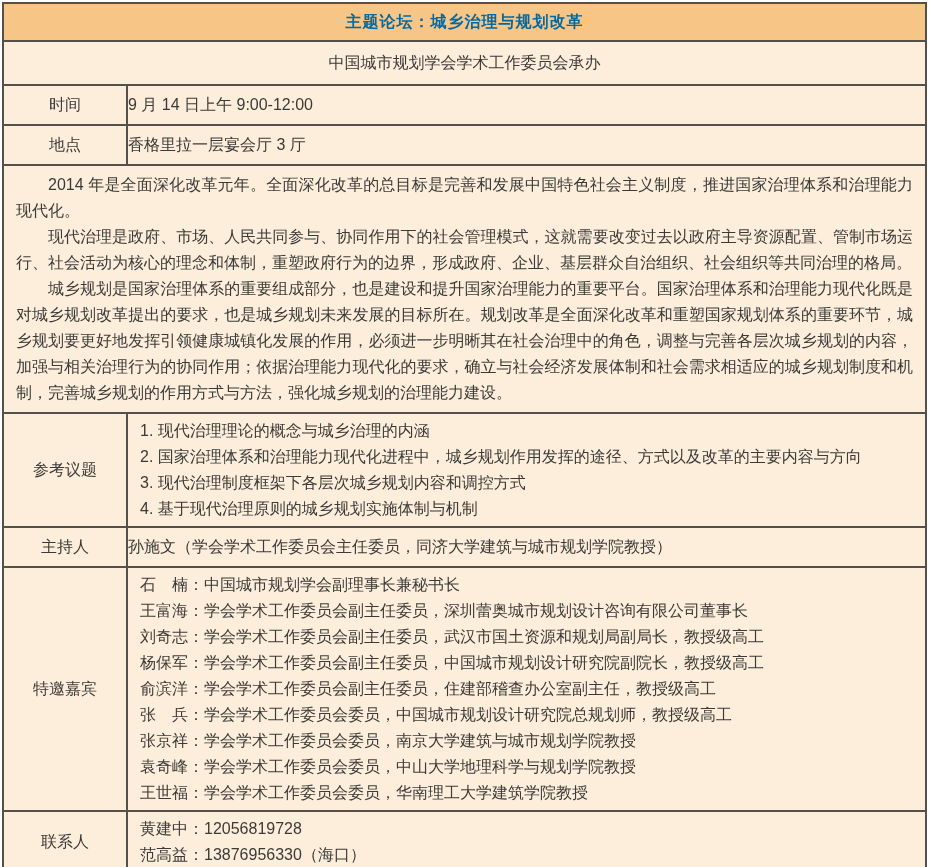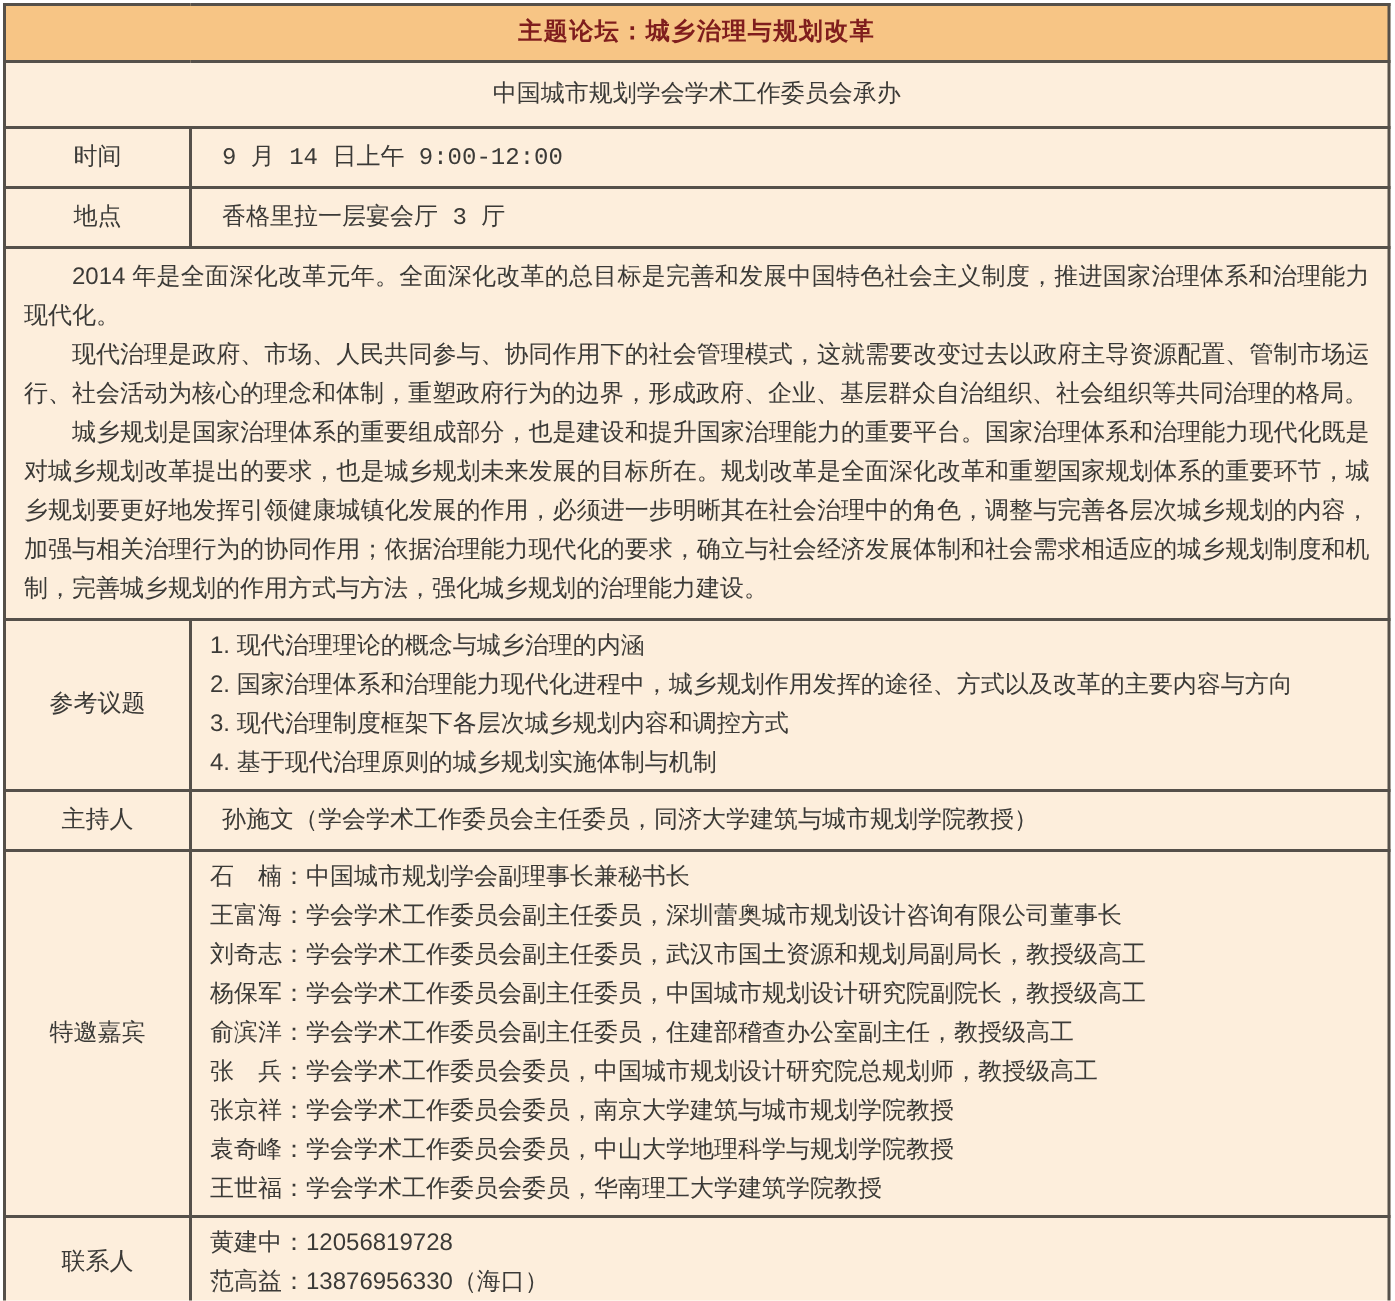--- a/index.html
+++ b/index.html
@@ -18,29 +18,29 @@
   table.forum td {
     border:2px solid #55504a;
     font-size:16px;
     line-height:26px;
     vertical-align:middle;
     box-sizing:border-box;
   }
   td.title-cell {
     height:38px;
     background:#f7c585;
-    color:#7f1d1d;
+    color:#0369a1;
     font-weight:bold;
     font-size:21px;
     text-align:center;
     letter-spacing:1px;
   }
   td.organizer-cell { height:44px; text-align:center; }
   td.label-cell { text-align:center; }
-  td.value-cell { padding-left:20px; padding-right:10px;font-family:Liberation Mono, monospace; }
+  td.value-cell { padding-left:0; padding-right:10px; }
   td.time-row    { height:40px;margin-left:36px; }
   td.intro-cell  { height:242px; padding:6px 12px; vertical-align:middle; }
   .para { margin:0; text-indent:2em; text-align:justify; }
   td.topics-cell   { height:105px; padding:4px 12px; }
   td.host-cell     { height:40px;margin-top:27px; }
   td.guests-cell   { height:238px; padding:4px 12px;font-family:Liberation Serif, serif; }
   td.contacts-cell { height:58px; padding:4px 12px; }
   .line { white-space:nowrap; }
 </style>
 </head>

